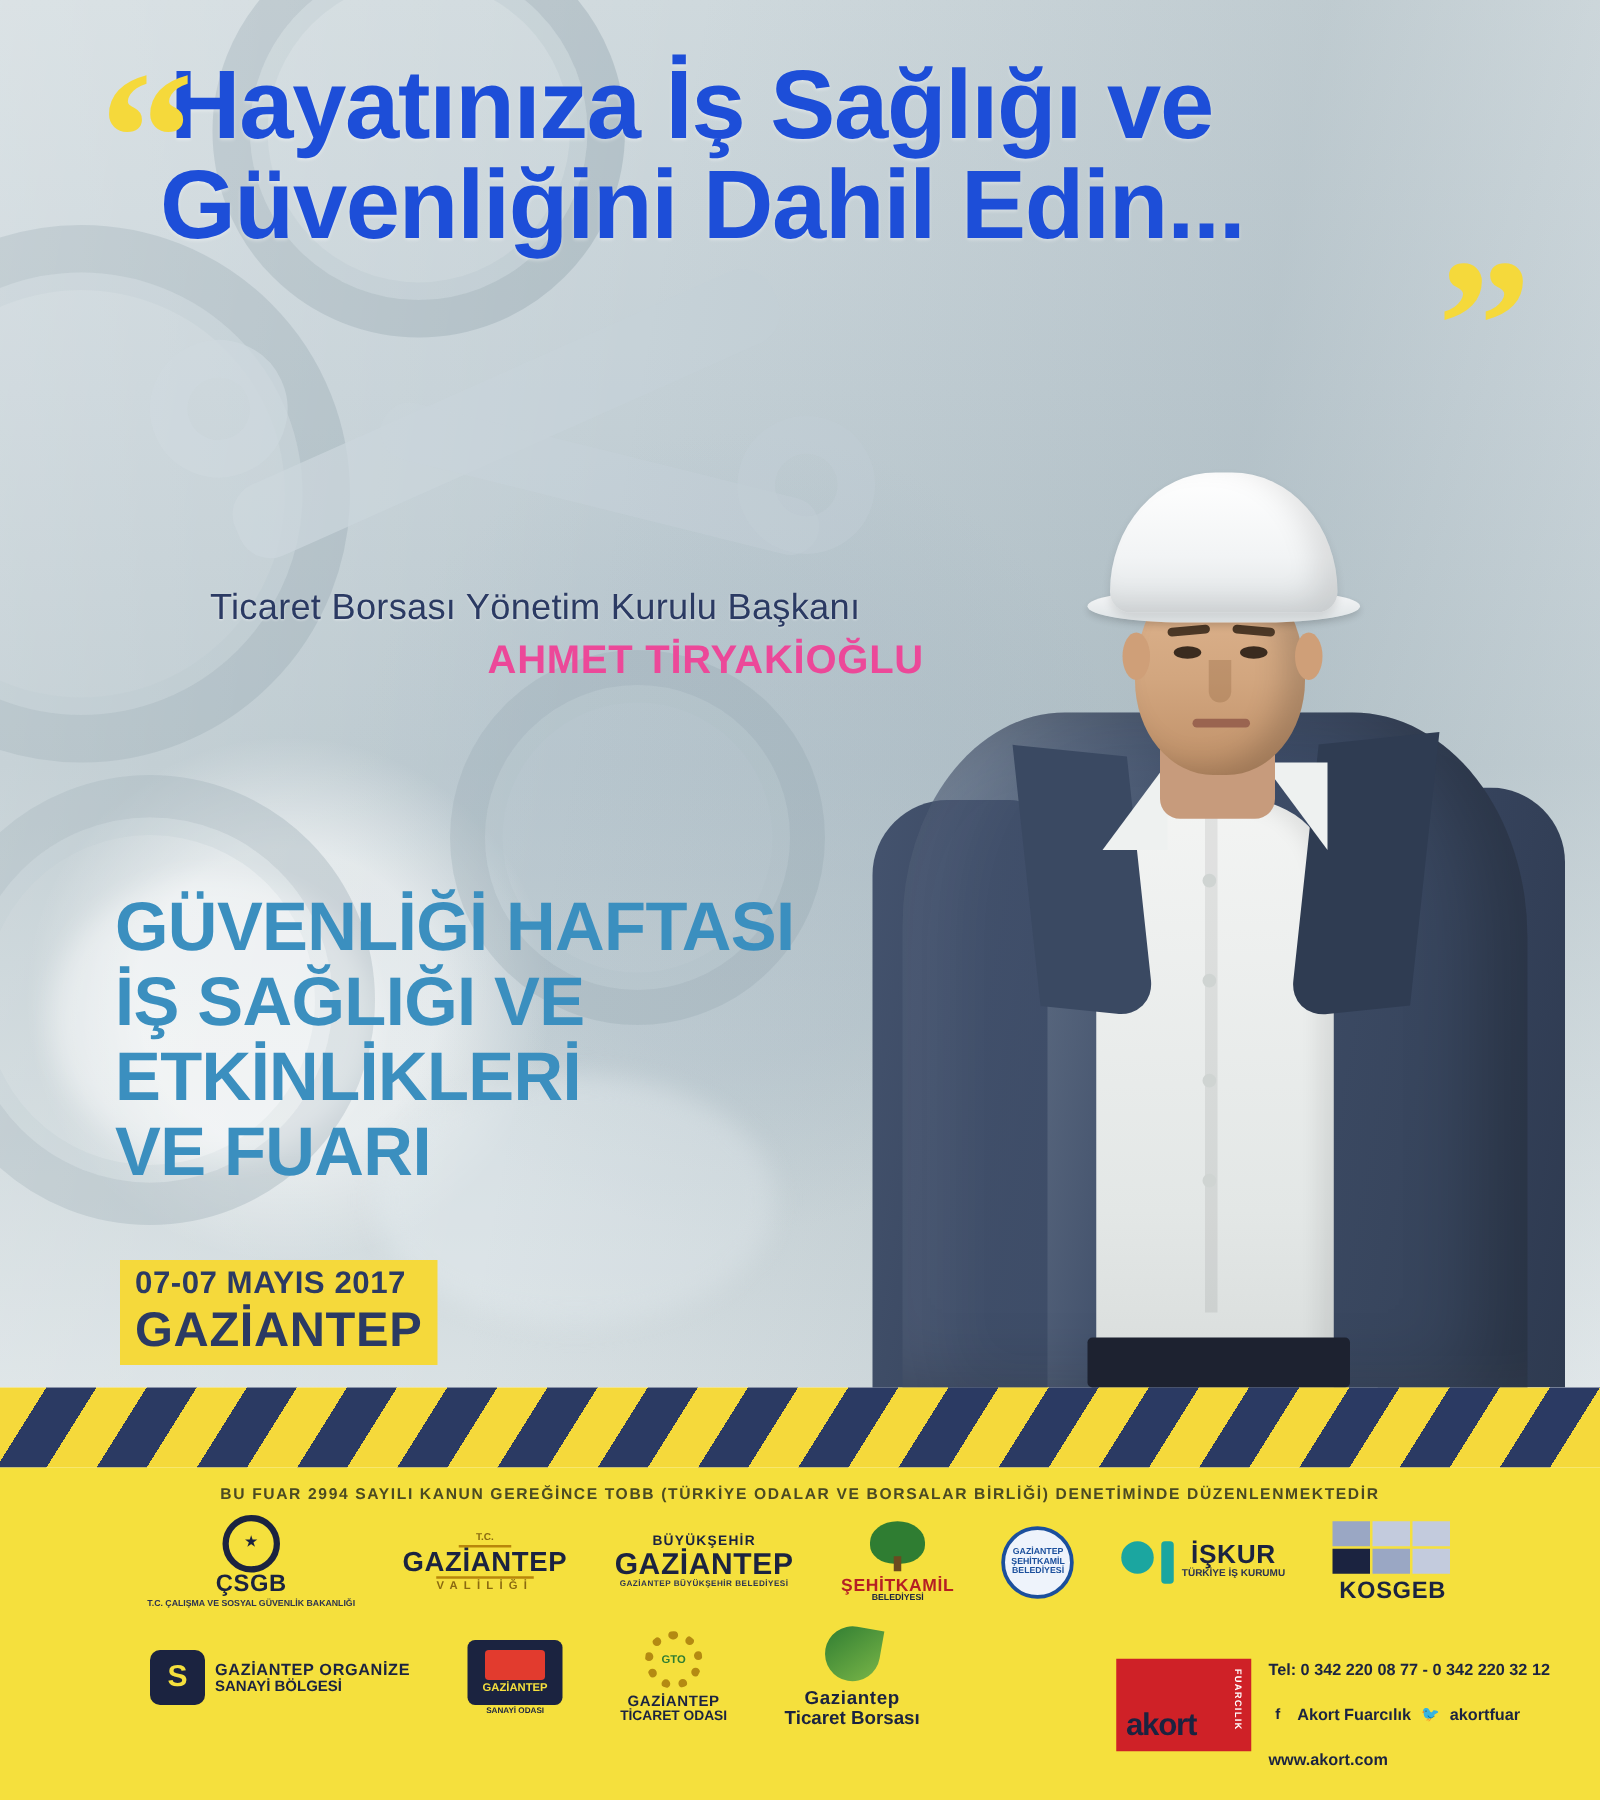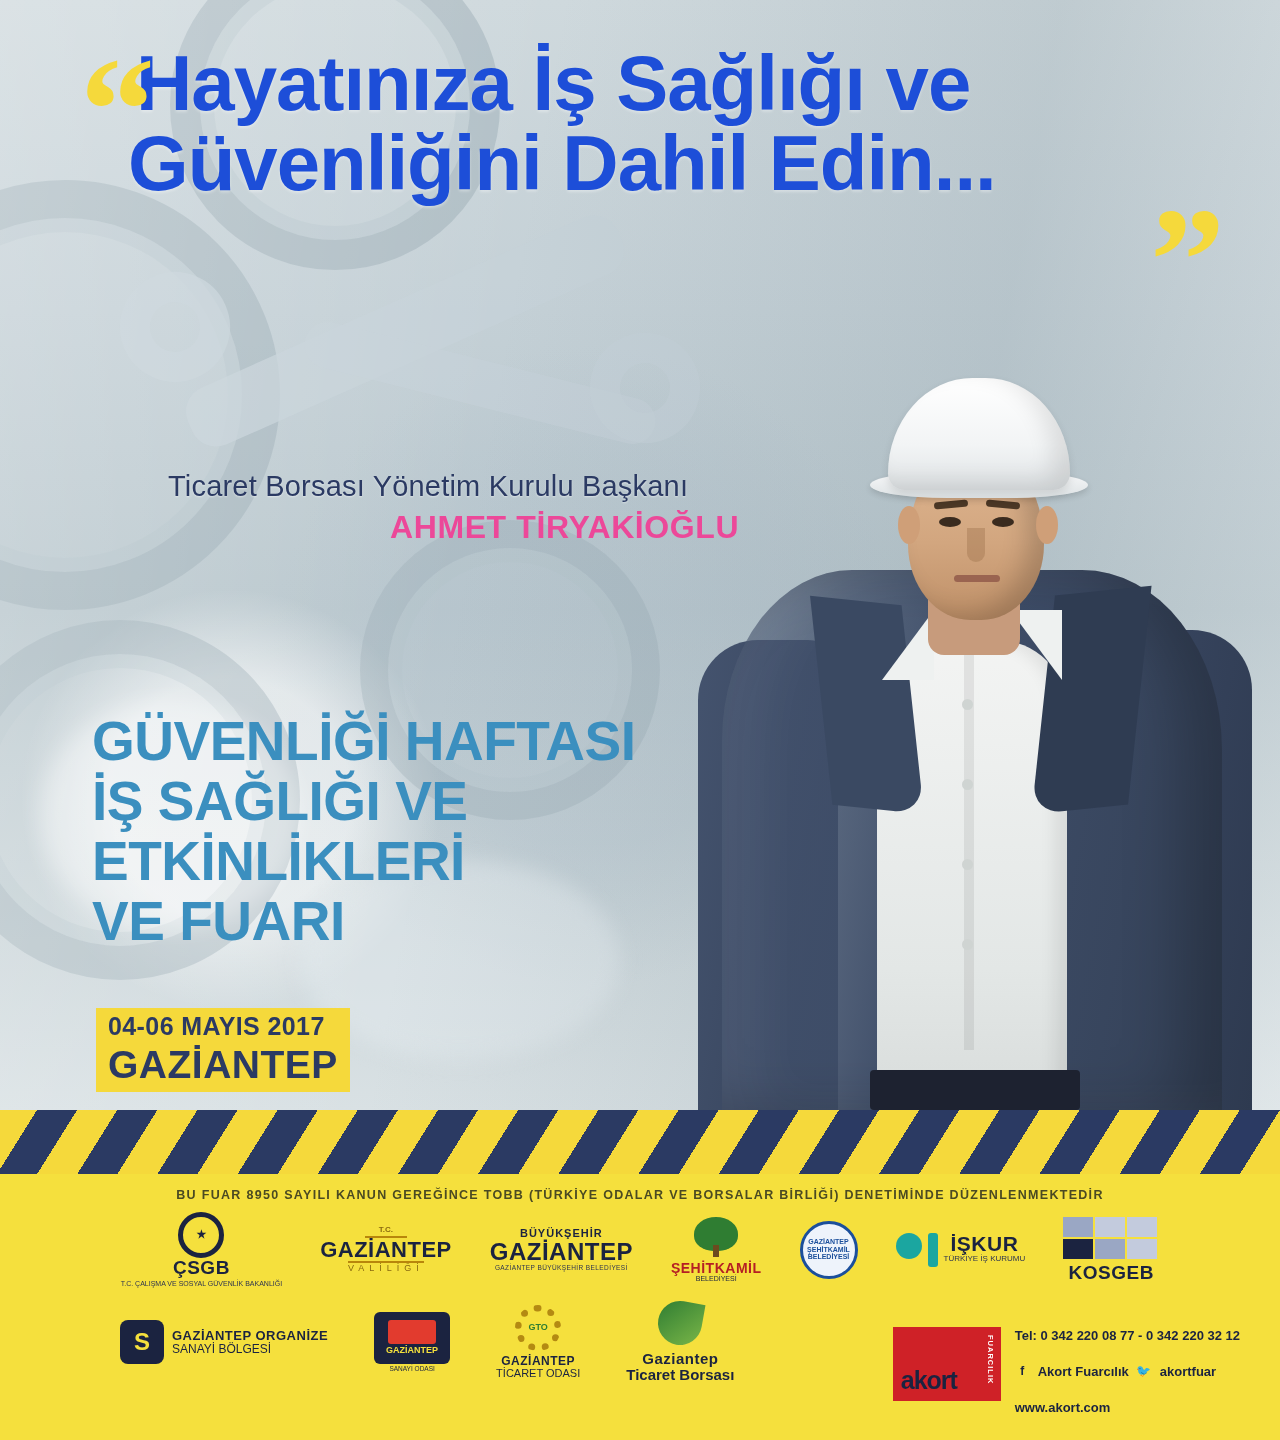--- a/index.html
+++ b/index.html
@@ -363,21 +363,21 @@
     align-items:center;
     justify-content:center;
     color:#1b2340;
     text-align:center;
     line-height:1.05;
   }
   .logo .mark {
     display:flex; align-items:center; justify-content:center;
   }
   .logo .l-title { font-weight:700; letter-spacing:.5px; }
-  .logo .l-sub { font-weight:400; }
+  .logo .l-sub { font-weight:700; }
 
   
   .csgb .c-badge {
     width:46px;height:46px;border-radius:50%;
     border:5px solid #1b2340;display:flex;align-items:center;justify-content:center;
     font-size:11px;font-weight:700;color:#1b2340;
   }
   .csgb .l-title { font-size:19px; margin-top:0; }
   .csgb .l-sub { font-size:7px; margin-top:2px; color:#2c3350; }
 
@@ -559,29 +559,29 @@
 
   <div class="event-title">
     <span>GÜVENLİĞİ HAFTASI</span>
     <span>İŞ SAĞLIĞI VE</span>
     <span>ETKİNLİKLERİ</span>
     <span>VE FUARI</span>
   </div>
 
   <div class="date-block">
     <div class="date-badge">
-      <span class="date">04-06 MAYIS 2017</span>
+      <span class="date">07-07 MAYIS 2017</span>
       <span class="city">GAZİANTEP</span>
     </div>
   </div>
 
   <div class="hazard"></div>
 
   <div class="footer">
-    <div class="footer-note">BU FUAR 8950 SAYILI KANUN GEREĞİNCE TOBB (TÜRKİYE ODALAR VE BORSALAR BİRLİĞİ) DENETİMİNDE DÜZENLENMEKTEDİR</div>
+    <div class="footer-note">BU FUAR 2994 SAYILI KANUN GEREĞİNCE TOBB (TÜRKİYE ODALAR VE BORSALAR BİRLİĞİ) DENETİMİNDE DÜZENLENMEKTEDİR</div>
 
     <div class="logo-row row1">
 
       <div class="logo csgb">
         <div class="mark">
           <div class="c-badge">★</div>
         </div>
         <div class="l-title">ÇSGB</div>
         <div class="l-sub">T.C. ÇALIŞMA VE SOSYAL GÜVENLİK BAKANLIĞI</div>
       </div>

